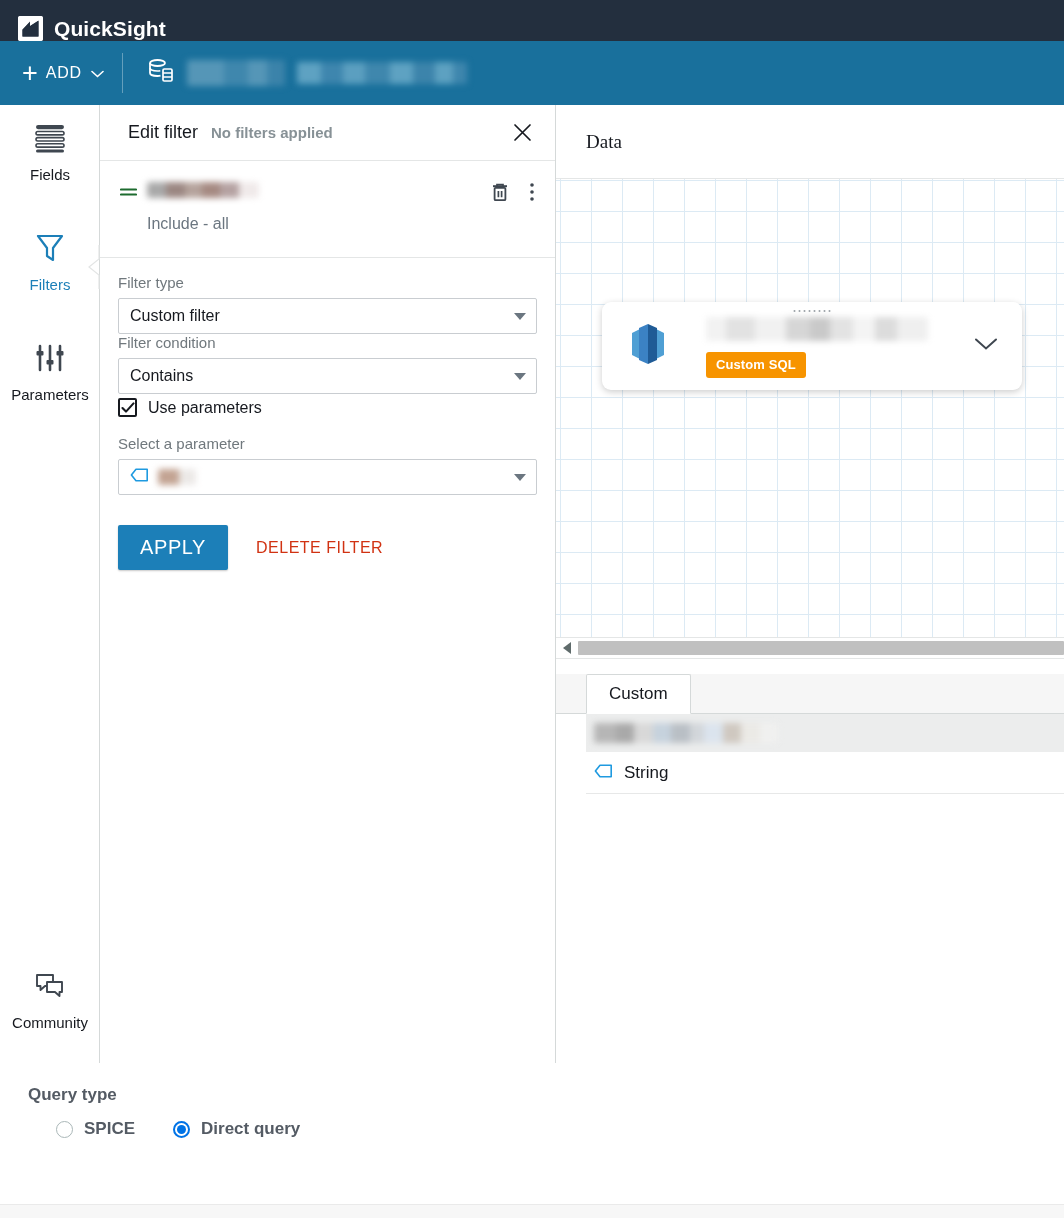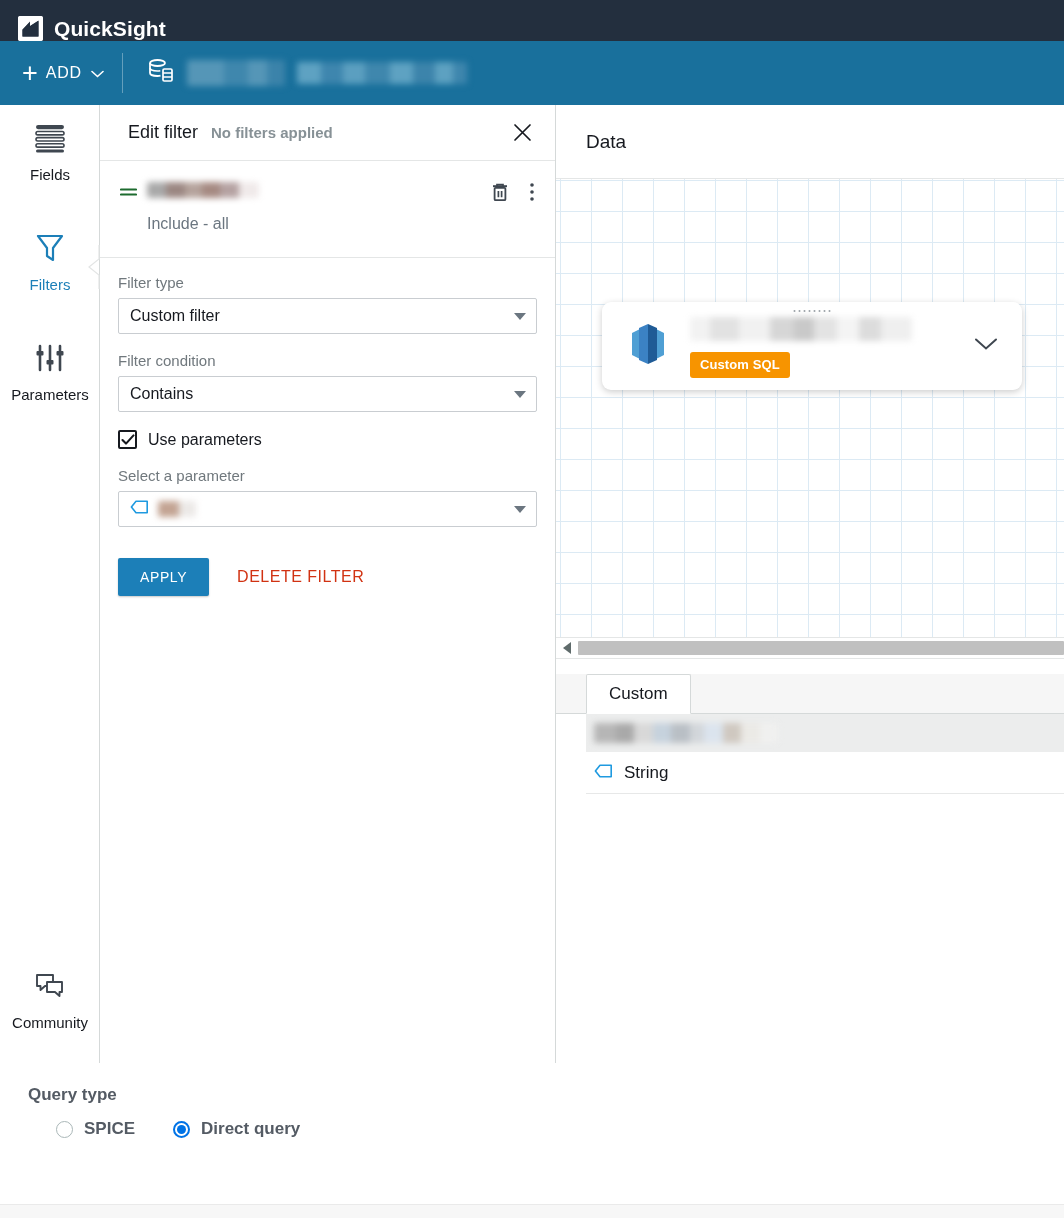--- a/index.html
+++ b/index.html
@@ -97,21 +97,20 @@
   }
   .fc-state { font-size: 16px; color: #6b7680; margin-top: 13px; }
   .fc-actions { display: flex; align-items: center; gap: 16px; padding-top: 3px; }
   .icon-btn { cursor: pointer; display: flex; padding: 2px; }
 
   .field-label { font-size: 15px; color: #70787d; margin-bottom: 7px; }
   .fp-body { padding: 16px 18px 0 18px; }
   .select {
     height: 36px; border: 1px solid #c9cdd1; border-radius: 2px; background: #fff;
     display: flex; align-items: center; padding: 0 10px 0 11px; cursor: pointer;
-    margin-bottom: 18px;
   }
   .select .sel-text { flex: 1; font-size: 16px; color: #16191f; }
   .caret { width: 0; height: 0; border-left: 6px solid transparent;
     border-right: 6px solid transparent; border-top: 7px solid #6b7680; flex: none; }
 
   .checkrow { display: flex; align-items: center; margin: 4px 0 18px 0; cursor: pointer; }
   .checkbox {
     width: 19px; height: 19px; border: 2px solid #16191f; border-radius: 2px;
     display: flex; align-items: center; justify-content: center; flex: none;
   }
@@ -124,48 +123,48 @@
   }
   .param-select .ps-mid { flex: 1; display: flex; align-items: center; gap: 9px; }
   .blur-param {
     width: 38px; height: 16px;
     background-image: linear-gradient(90deg,#c3a493 0 55%,#ece9e7 55% 100%);
   }
 
   .fp-actions { padding: 26px 18px; display: flex; align-items: center; gap: 14px; }
   .btn-apply {
     background: #1c7fb8; color: #fff; border: none; border-radius: 2px;
-    padding: 11px 22px; font-size: 14px; font-weight: 500; letter-spacing: .6px;
+    padding: 11px 22px; font-size: 20px; font-weight: 500; letter-spacing: .6px;
     cursor: pointer; font-family: inherit; box-shadow: 0 1px 2px rgba(0,0,0,.22);
   }
   .btn-delete {
     background: none; border: none; color: #d13212; font-size: 16px;
     letter-spacing: .5px; cursor: pointer; padding: 11px 14px; font-family: Liberation Sans, sans-serif;
   }
 
   
   .data-pane { position: absolute; left: 556px; top: 105px; width: 508px; height: 958px; background:#fff; }
   .dp-head { height: 74px; display: flex; align-items: center; padding-left: 30px;
-    border-bottom: 1px solid #e4e6e6; }
+    border-bottom: 1px solid #e4e6e6; font-family: Liberation Serif, serif; }
   .dp-title { font-size: 19px; color: #16191f; }
 
   .canvas {
     position: absolute; left: 0; top: 74px; width: 508px; height: 458px;
     background-color: #ffffff;
     background-image:
       linear-gradient(to right, #dceaf4 1px, transparent 1px),
       linear-gradient(to bottom, #dceaf4 1px, transparent 1px);
     background-size: 31px 31px;
     background-position: 4px 1px;
     overflow: hidden;
   }
   .node-card {
     position: absolute; left: 46px; top: 123px; width: 420px; height: 88px;
     background: #ffffff; border-radius: 9px; box-shadow: 0 2px 7px rgba(0,0,0,.20);
-    display: flex; align-items: center; padding: 0 18px 0 24px;
+    display: flex; align-items: center; padding: 0 18px 0 24px; gap: 16px;
   }
   .node-dots {
     position: absolute; left: 50%; top: 8px; transform: translateX(-50%);
     display: flex; gap: 3px;
   }
   .node-dots i { width: 2px; height: 2px; background: #9aa0a6; border-radius: 50%; display:block; }
   .node-mid { flex: 1; min-width: 0; margin-left: 20px; position: relative; }
   .blur-node {
     width: 222px; height: 24px; margin-top: 2px;
     background-image: linear-gradient(90deg,#f2f2f2 0 9%,#e2e2e2 9% 22%,#f1f1f1 22% 36%,#d6d6d6 36% 47%,#c9c9c9 47% 56%,#e3e3e3 56% 66%,#f4f4f4 66% 76%,#dcdcdc 76% 86%,#efefef 86% 100%);

